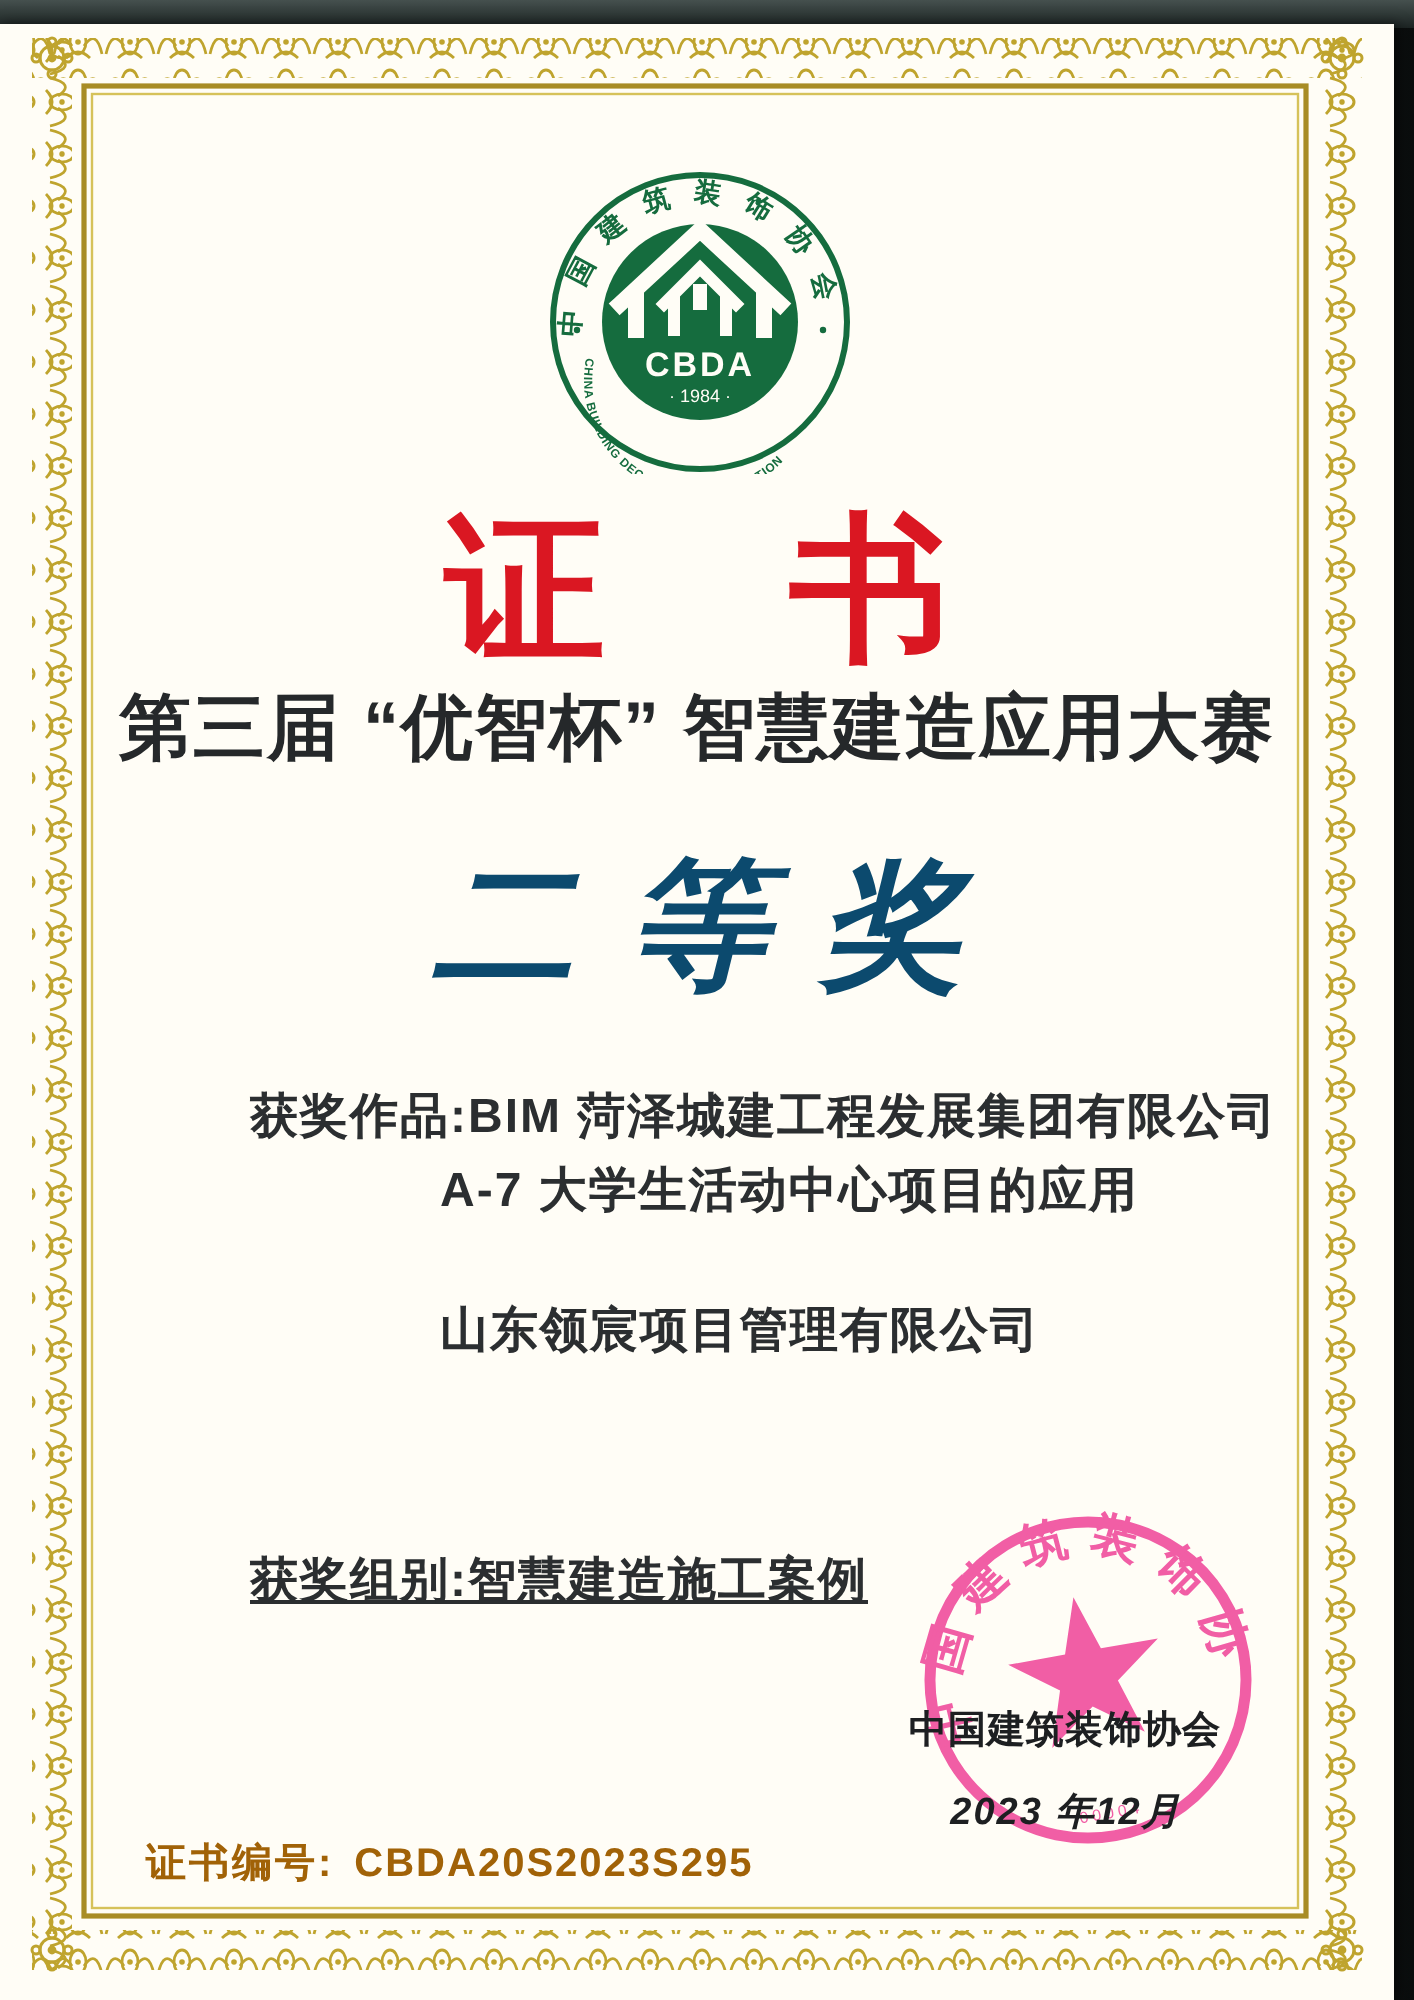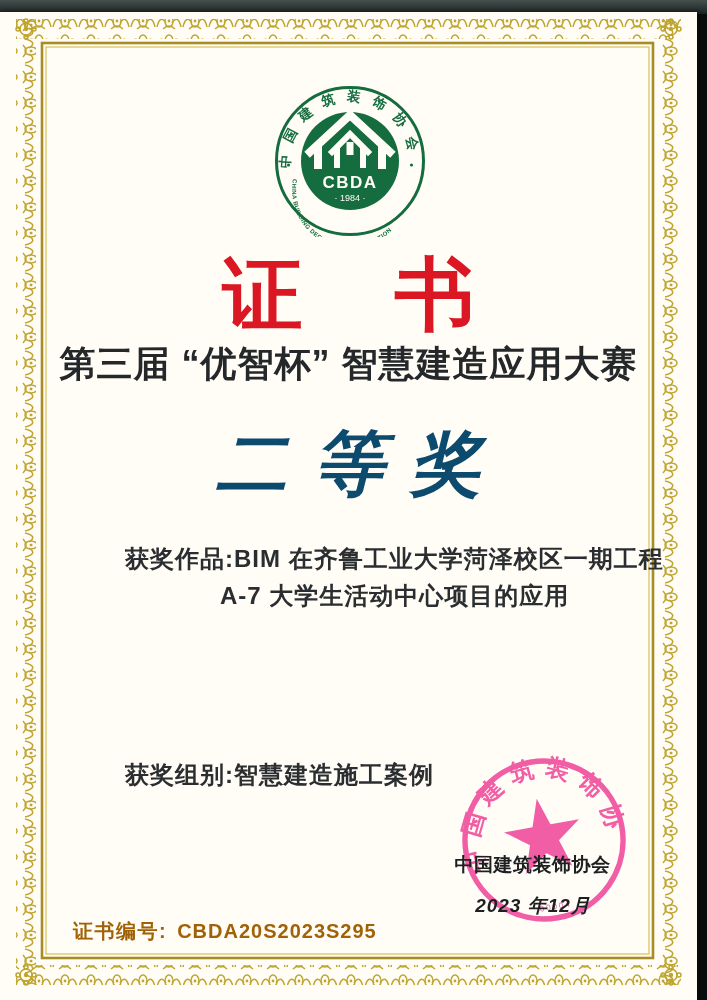--- a/index.html
+++ b/index.html
@@ -128,29 +128,30 @@
       <span>证</span>
       <span>书</span>
     </div>
 
     <div class="abs center subtitle" style="top:328px;text-align:center;">第三届 “优智杯” 智慧建造应用大赛</div>
 
     <div class="abs center award" style="top:386px;">二等奖</div>
 
     <div class="abs field" style="left:125px;top:528px;">
       <div>
-        <span class="lbl">获奖作品:</span><span>BIM 在齐鲁工业大学菏泽校区一期工程</span>
+        <span class="lbl">获奖作品:</span><span>BIM 菏泽城建工程发展集团有限公司</span>
       </div>
       <div class="indent2">A-7 大学生活动中心项目的应用</div>
     </div>
 
     <div class="abs field" style="left:125px;top:635px;">
+      <div class="indent2">山东领宸项目管理有限公司</div>
     </div>
 
-    <div class="abs field" style="left:125px;top:744px;">
+    <div class="abs field" style="left:125px;top:760px;text-decoration:underline;">
       <span class="lbl">获奖组别:</span><span>智慧建造施工案例</span>
     </div>
 
     <svg class="abs seal-svg" style="left:444px;top:728px;" width="200" height="200" viewBox="0 0 200 200">
       <defs>
         <path id="sealArc" d="M39.9,121.9 A64,64 0 1 1 160.1,121.9" fill="none"></path>
       </defs>
       <circle cx="100" cy="100" r="79" fill="none" stroke="#f0519f" stroke-width="5.5"></circle>
       <path fill="#f0519f" d="M100,58 L109.1,85.5 L138,85.6 L114.7,102.8 L123.5,130.4 L100,113.5 L76.5,130.4 L85.3,102.8 L62,85.6 L90.9,85.5 Z"></path>
       <text font-size="24" font-weight="bold" fill="#f0519f" letter-spacing="9">

